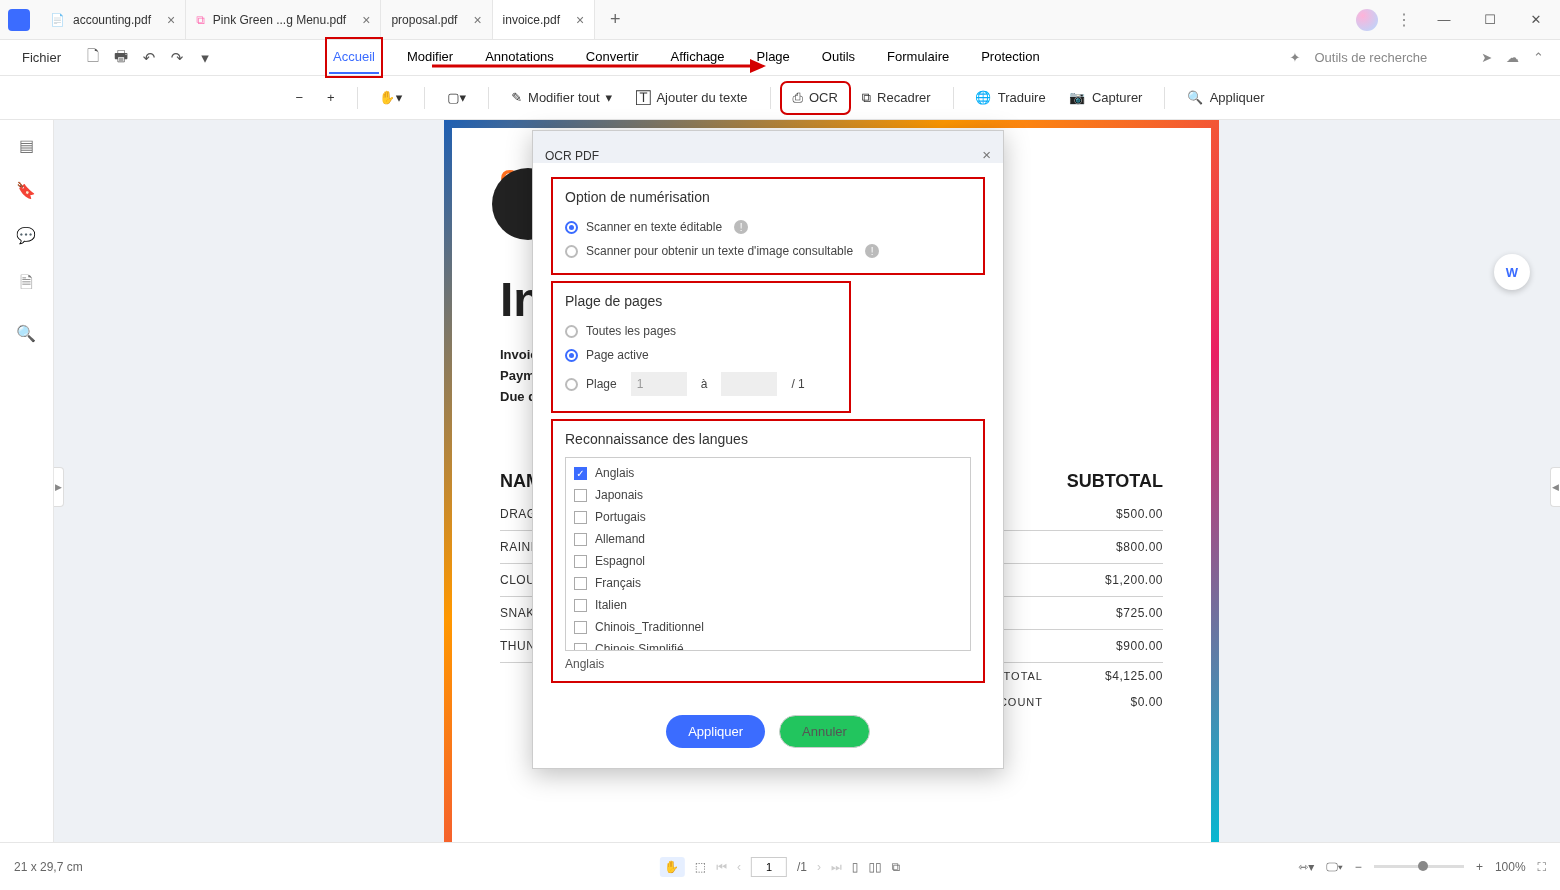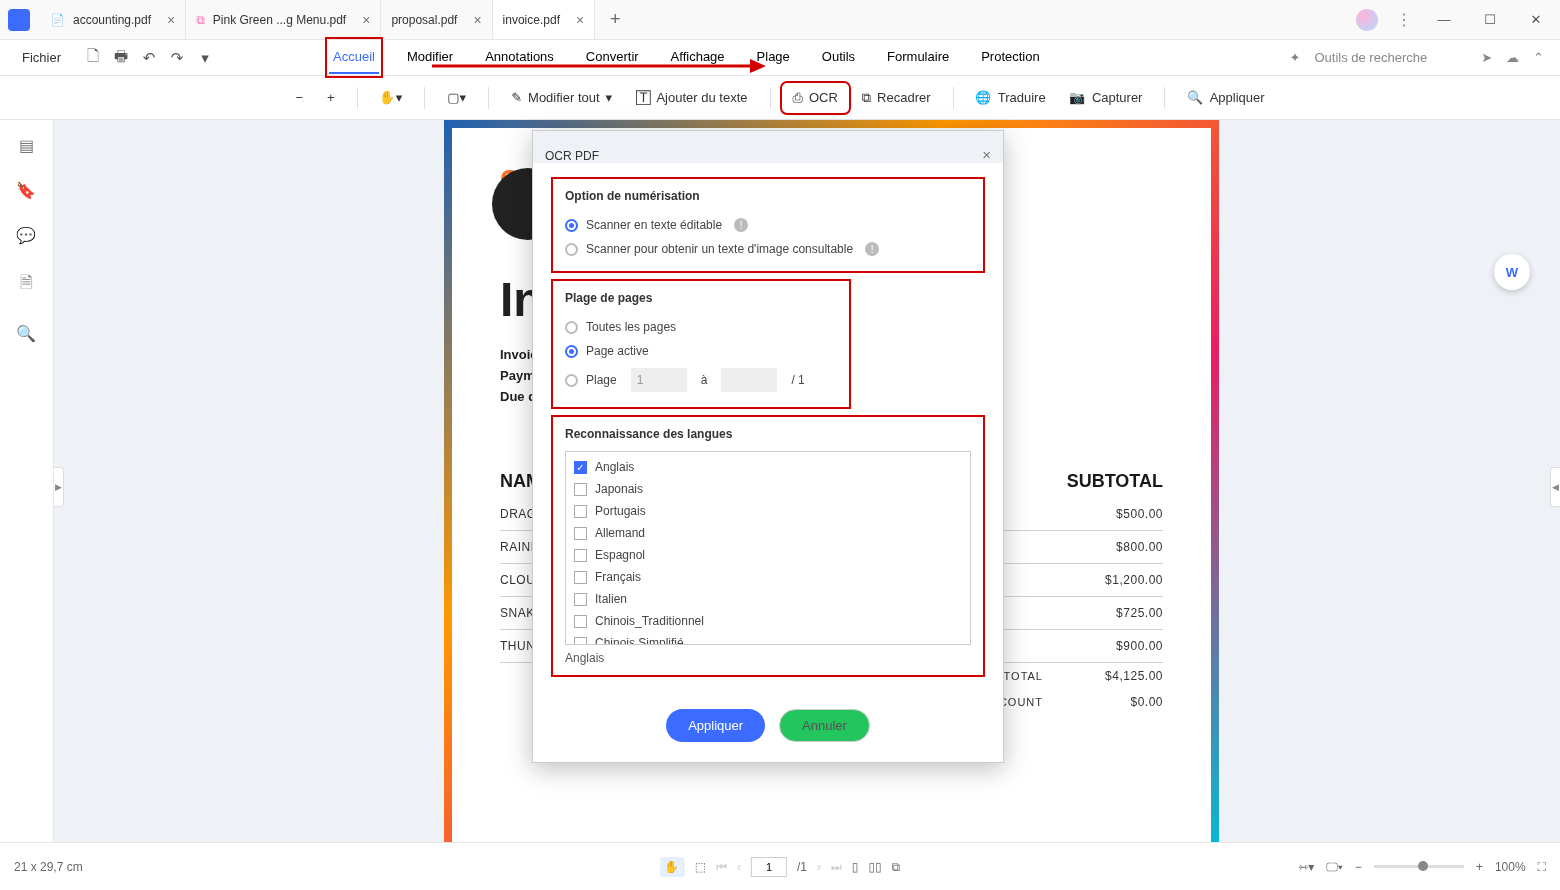--- a/index.html
+++ b/index.html
@@ -44,21 +44,21 @@
 .tbl th { text-align: left; font-size: 18px; font-weight: 800; padding: 6px 0; color: #1a1a1a; }
 .tbl th:last-child, .tbl td:last-child { text-align: right; }
 .tbl td { padding: 9px 0; border-bottom: 1px solid #d0d0d0; color: #333; letter-spacing: 0.5px; font-size: 12px; }
 .totals td { border: none; padding: 6px 0; }
 .modal { position: absolute; left: 532px; top: 130px; width: 472px; background: #fff; border: 1px solid #ccc; box-shadow: 0 6px 24px rgba(0,0,0,0.25); z-index: 50; }
 .modal-head { background: #eef1f6; height: 32px; display: flex; align-items: flex-end; padding: 0 12px; font-size: 12px; color: #333; }
 .modal-head .x { margin-left: auto; color: #777; font-size: 15px; cursor:pointer; }
 .modal-body { padding: 14px 18px 10px; font-size: 12px; color: #333; }
 .section { padding: 10px 12px; margin-bottom: 6px; }
 .section.boxed { border: 2px solid #d40000; }
-.section-h { font-weight: 700; color: #333; margin-bottom: 10px; font-size: 12px; }
+.section-h { font-weight: 400; color: #333; margin-bottom: 10px; font-size: 14px; }
 .radio-row { display: flex; align-items: center; gap: 8px; padding: 5px 0; font-size: 12px; color: #444; }
 .radio { width: 13px; height: 13px; border-radius: 50%; border: 2px solid #bbb; display: inline-block; position: relative; }
 .radio.sel { border-color: #3b6cff; }
 .radio.sel::after { content:''; position:absolute; inset:2px; background:#3b6cff; border-radius:50%; }
 .info-dot { width: 14px; height: 14px; border-radius: 50%; background: #bbb; color: #fff; font-size: 10px; display:inline-flex; align-items:center; justify-content:center; margin-left:4px; }
 .range-inp { width: 56px; height: 24px; background: #eee; border: none; margin: 0 6px; padding: 0 6px; font-size: 12px; color: #999; }
 .lang-list { border: 1px solid #ccc; height: 194px; overflow-y: auto; margin-top: 6px; padding: 4px 6px; }
 .lang-row { display: flex; align-items: center; gap: 8px; padding: 4px 2px; font-size: 12px; color: #444; }
 .chk { width: 13px; height: 13px; border: 1px solid #aaa; display:inline-flex; align-items:center; justify-content:center; font-size:10px; color:#fff; }
 .chk.sel { background: #3b6cff; border-color: #3b6cff; }

